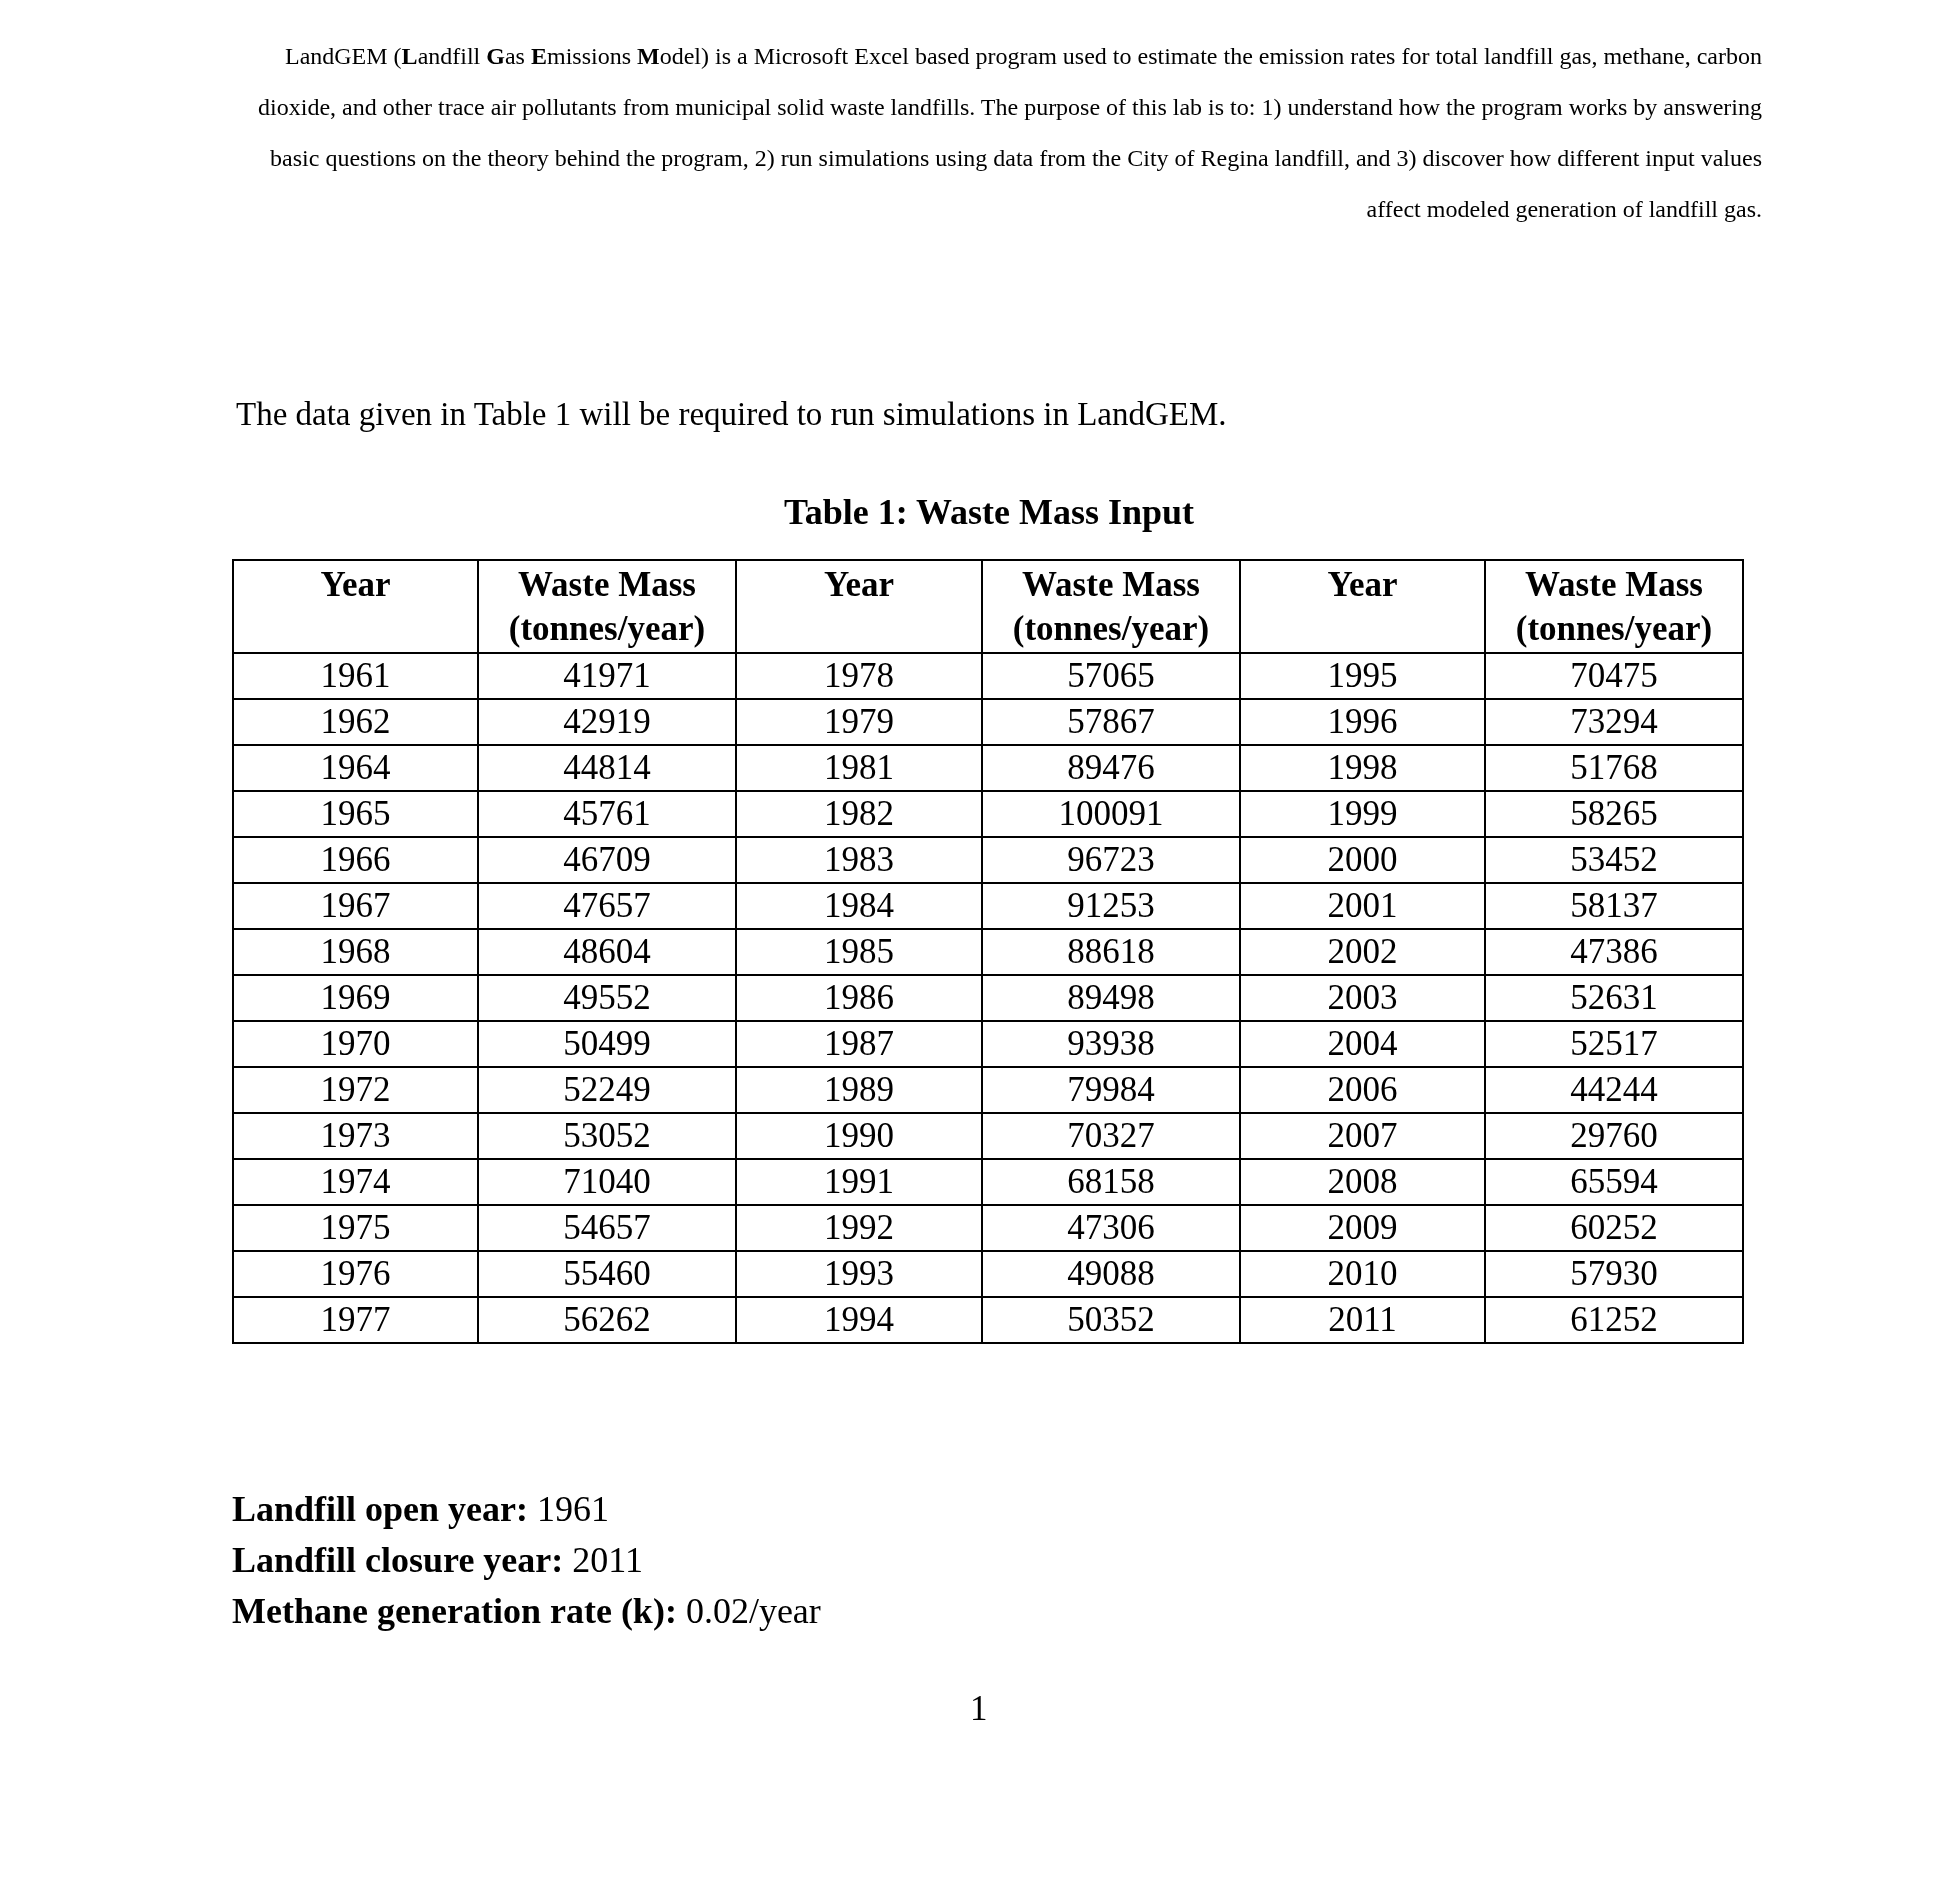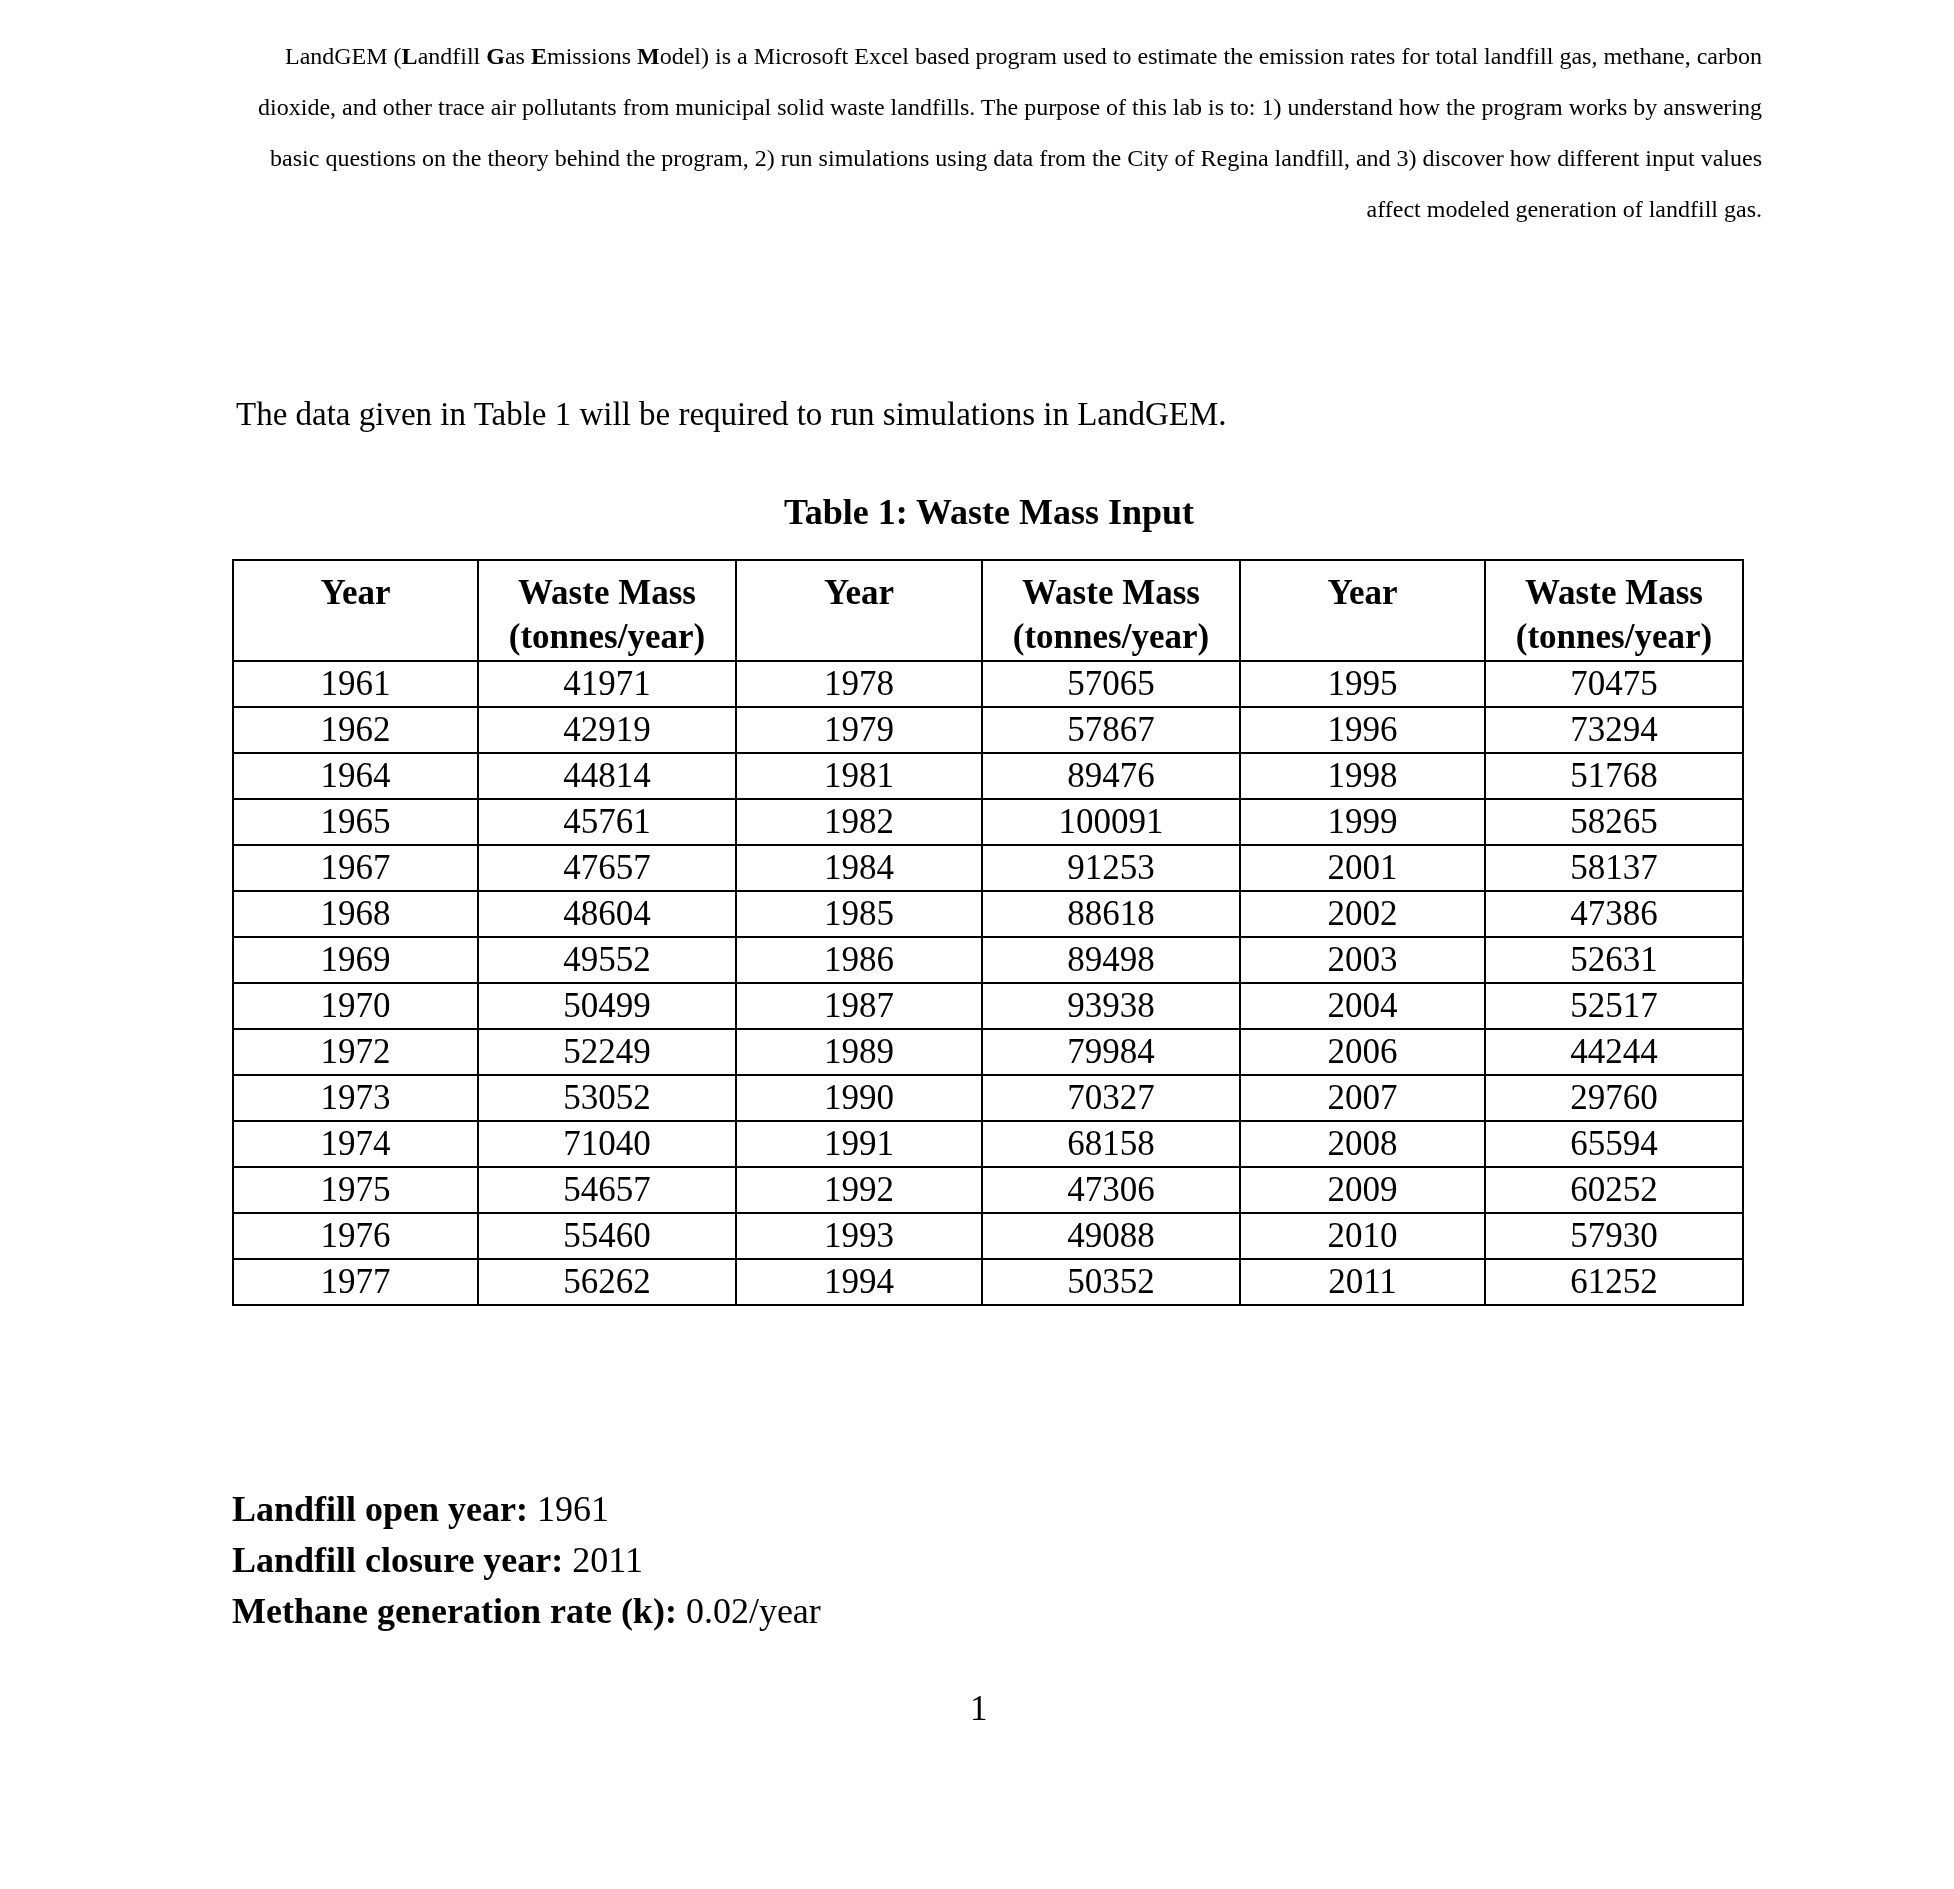--- a/index.html
+++ b/index.html
@@ -7,21 +7,21 @@
          font-family: "Liberation Serif", "DejaVu Serif", serif; color: #000; }
   .intro { position: absolute; left: 236px; top: 31px; width: 1526px;
            font-size: 24px; line-height: 51px; text-align: right; }
   .intro b { font-weight: bold; }
   .para2 { position: absolute; left: 236px; top: 389px; font-size: 33px; line-height: 51px; }
   .caption { position: absolute; left: 0; width: 1978px; top: 491px; text-align: center;
              font-size: 36px; font-weight: bold; }
   table.data { position: absolute; left: 232px; top: 559px; border-collapse: collapse;
                font-size: 35px; }
   table.data th, table.data td { border: 2.3px solid #000; text-align: center; padding: 0; }
-  table.data th { font-weight: bold; vertical-align: top; height: 89px; line-height: 44px; padding-top: 10px; text-align: center; }
+  table.data th { font-weight: bold; vertical-align: top; height: 89px; line-height: 44px; padding-top: 2px; text-align: center; }
   table.data td { height: 44px; line-height: 44px; }
   col.c1 { width: 245px; } col.c2 { width: 258px; } col.c3 { width: 246px; }
   col.c4 { width: 258px; } col.c5 { width: 245px; } col.c6 { width: 258px; }
   .params { position: absolute; left: 232px; top: 1484px; font-size: 36px; line-height: 51px; }
   .params b { font-weight: bold; }
   .pagenum { position: absolute; left: 970px; top: 1689px; font-size: 35px; }
 </style>
 </head>
 <body>
 
@@ -75,20 +75,28 @@
         <td>1998</td>
         <td>51768</td>
       </tr>
       <tr>
         <td>1965</td>
         <td>45761</td>
         <td>1982</td>
         <td>100091</td>
         <td>1999</td>
         <td>58265</td>
+      </tr>
+      <tr>
+        <td>1966</td>
+        <td>46709</td>
+        <td>1983</td>
+        <td>96723</td>
+        <td>2000</td>
+        <td>53452</td>
       </tr>
       <tr>
         <td>1967</td>
         <td>47657</td>
         <td>1984</td>
         <td>91253</td>
         <td>2001</td>
         <td>58137</td>
       </tr>
       <tr>

